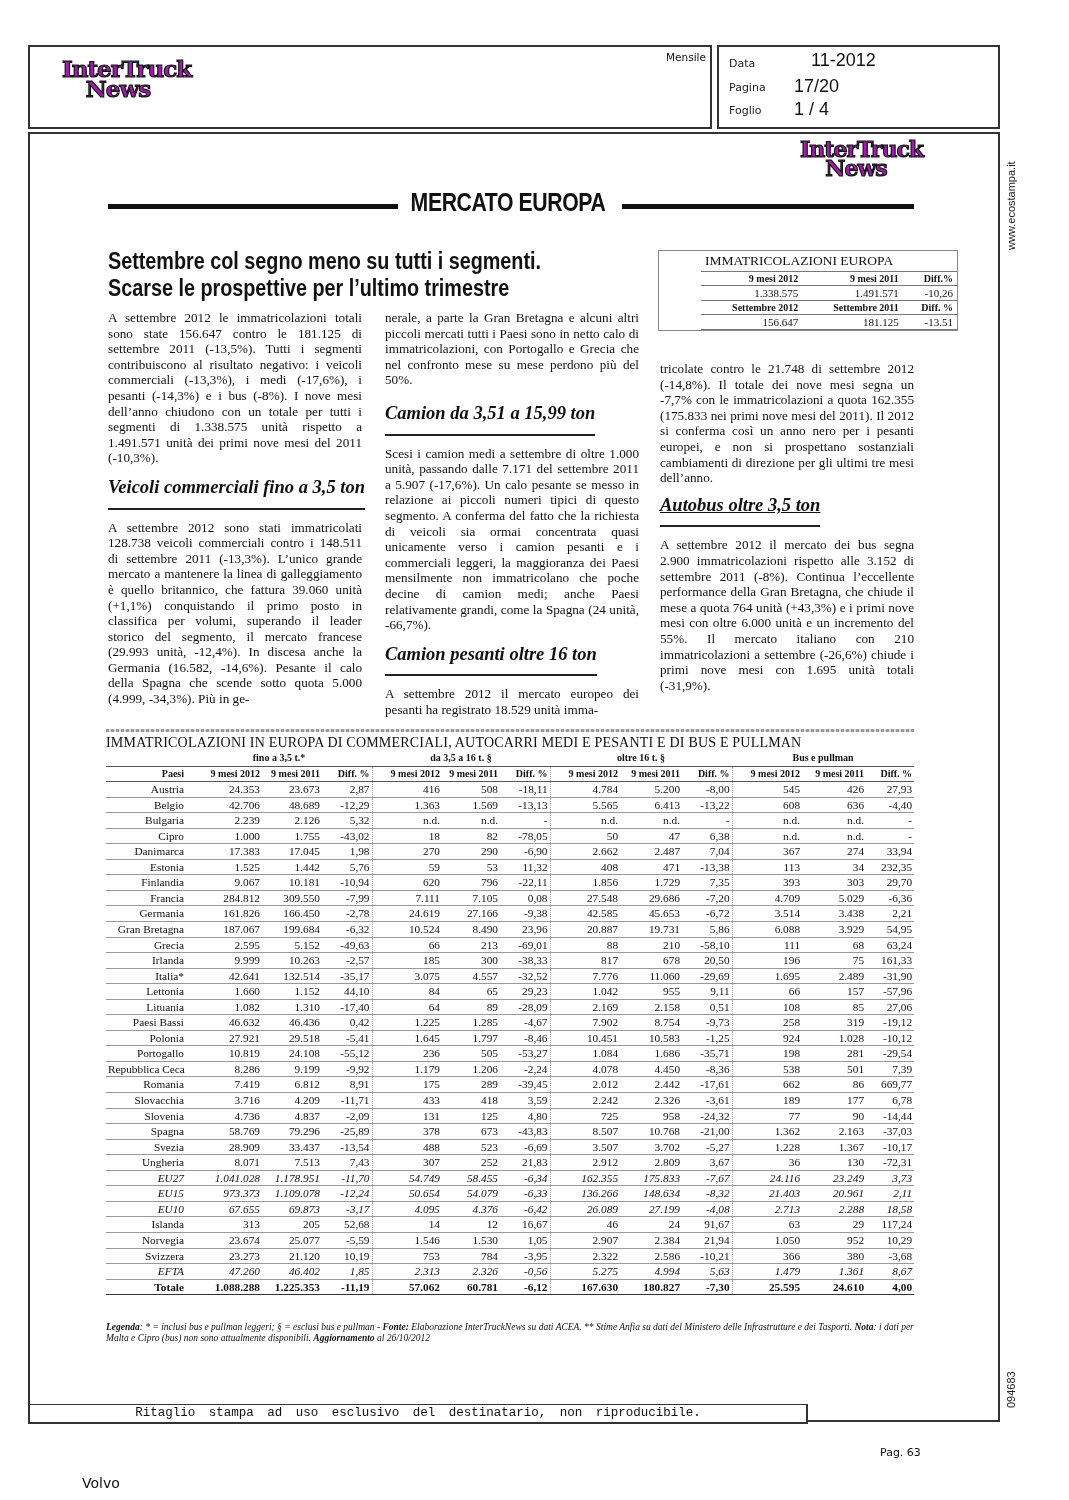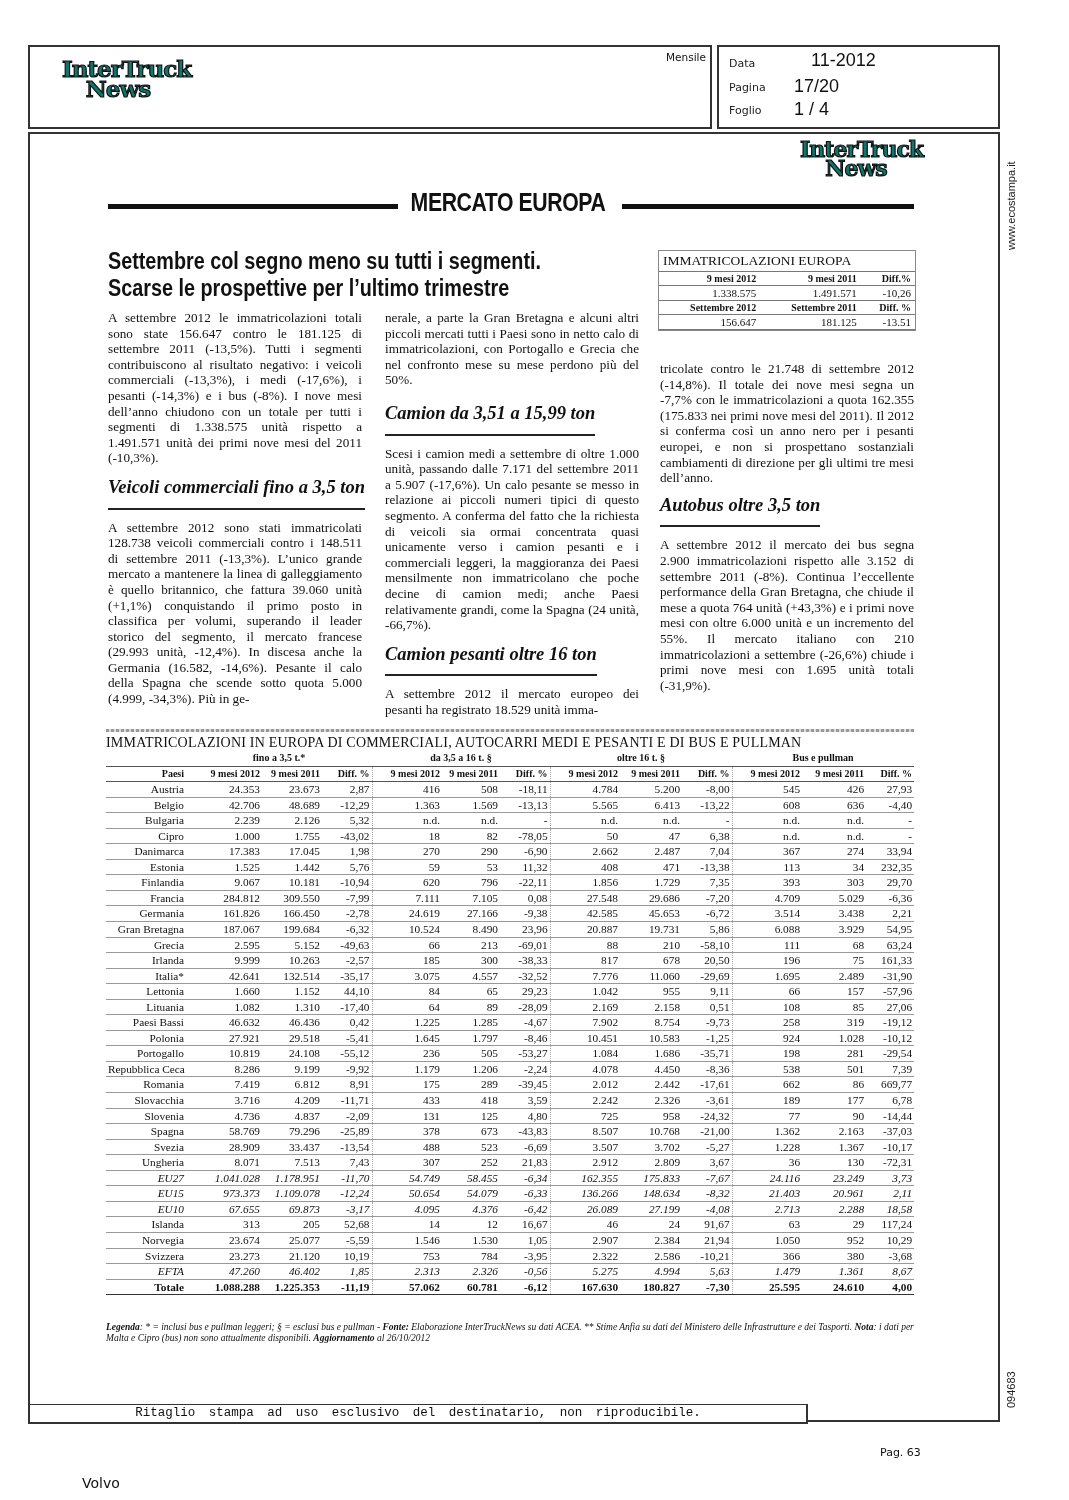--- a/index.html
+++ b/index.html
@@ -1,28 +1,28 @@
 <!DOCTYPE html>
 <html><head>
 <meta charset="utf-8">
 <style>
   html,body{margin:0;padding:0;background:#fff;}
   body{width:1069px;height:1500px;position:relative;overflow:hidden;font-family:"Liberation Serif",serif;color:#111;}
   .abs{position:absolute;}
   .box{position:absolute;border:2px solid #333;box-sizing:border-box;background:#fff;}
-  .logo{font-family:"DejaVu Serif",serif;font-weight:bold;line-height:0.85;color:#0f766e;-webkit-text-stroke:1.2px #111;text-align:center;letter-spacing:-1px;}
+  .logo{font-family:"DejaVu Serif",serif;font-weight:bold;line-height:0.85;color:#a21caf;-webkit-text-stroke:1.2px #111;text-align:center;letter-spacing:-1px;}
   .hdr-lbl{font-family:"DejaVu Sans",sans-serif;font-size:11px;color:#222;}
   .hdr-val{font-family:"Liberation Sans",sans-serif;font-size:18px;color:#111;}
   .section-title{font-family:"Liberation Sans",sans-serif;font-weight:bold;font-size:25px;letter-spacing:-0.5px;transform:scaleX(0.85);transform-origin:center;white-space:nowrap;}
   .rule{position:absolute;height:5px;background:#111;}
   .headline{font-family:"Liberation Sans",sans-serif;font-weight:bold;font-size:23px;line-height:27px;transform:scaleX(0.86);transform-origin:left;white-space:nowrap;}
   .col{position:absolute;font-size:13.2px;line-height:15.6px;text-align:justify;hyphens:manual;}
   .col p{margin:0;}
   .subhead{font-style:italic;font-weight:bold;font-size:18.5px;border-bottom:2px solid #222;padding-bottom:12px;margin:16px 0 10px 0;display:inline-block;white-space:nowrap;}
-  .mini{position:absolute;border:1px solid #888;font-size:11px;}
+  .mini{position:absolute;border:1px solid #888;font-size:11px;padding-left:42px;}
   .mini table{border-collapse:collapse;width:100%;}
   .mini td{padding:1px 4px;text-align:right;}
   .mini .h{font-weight:bold;font-size:10px;}
   .mini tr.sep td{border-bottom:1px solid #777;}
   .big{position:absolute;left:106px;top:735px;width:808px;font-size:11.3px;}
   .big table{border-collapse:collapse;width:100%;table-layout:fixed;}
   .big td{padding:0 2px;height:14.55px;line-height:14.55px;text-align:right;border-bottom:1px solid #999;white-space:nowrap;overflow:hidden;}
   .big td.c{text-align:right;}
   .big tr.gh td{font-weight:bold;font-size:10px;text-align:center;border-bottom:1px solid #555;}
   .big tr.ch td{font-weight:bold;font-size:10px;border-bottom:1px solid #555;}
@@ -110,21 +110,21 @@
 <div class="col" style="left:385px;top:310px;width:254px;">
   <p>nerale, a parte la Gran Bretagna e alcuni altri piccoli mercati tutti i Paesi sono in netto calo di immatricolazioni, con Portogallo e Grecia che nel confronto mese su mese perdono più del 50%.</p>
   <div class="subhead" style="margin-top:18px;">Camion da 3,51 a 15,99 ton</div>
   <p>Scesi i camion medi a settembre di oltre 1.000 unità, passando dalle 7.171 del settembre 2011 a 5.907 (-17,6%). Un calo pesante se messo in relazione ai piccoli numeri tipici di questo segmento. A conferma del fatto che la richiesta di veicoli sia ormai concentrata quasi unicamente verso i camion pesanti e i commerciali leggeri, la maggioranza dei Paesi mensilmente non immatricolano che poche decine di camion medi; anche Paesi relativamente grandi, come la Spagna (24 unità, -66,7%).</p>
   <div class="subhead" style="margin-top:14px;">Camion pesanti oltre 16 ton</div>
   <p>A settembre 2012 il mercato europeo dei pesanti ha registrato 18.529 unità imma-</p>
 </div>
 
 <div class="col" style="left:660px;top:361px;width:254px;">
   <p>tricolate contro le 21.748 di settembre 2012 (-14,8%). Il totale dei nove mesi segna un -7,7% con le immatricolazioni a quota 162.355 (175.833 nei primi nove mesi del 2011). Il 2012 si conferma così un anno nero per i pesanti europei, e non si prospettano sostanziali cambiamenti di direzione per gli ultimi tre mesi dell’anno.</p>
-  <div class="subhead" style="margin-top:12px;">Autobus oltre 3,5 ton</div>
+  <div class="subhead" style="margin-top:12px;text-decoration:underline;">Autobus oltre 3,5 ton</div>
   <p>A settembre 2012 il mercato dei bus segna 2.900 immatricolazioni rispetto alle 3.152 di settembre 2011 (-8%). Continua l’eccellente performance della Gran Bretagna, che chiude il mese a quota 764 unità (+43,3%) e i primi nove mesi con oltre 6.000 unità e un incremento del 55%. Il mercato italiano con 210 immatricolazioni a settembre (-26,6%) chiude i primi nove mesi con 1.695 unità totali (-31,9%).</p>
 </div>
 
 <div class="abs" style="left:106px;top:729px;width:808px;height:3px;background:repeating-linear-gradient(90deg,#999 0 3px,#ddd 3px 5px);"></div>
 
 <div class="big">
   <div class="big-title">IMMATRICOLAZIONI IN EUROPA DI COMMERCIALI, AUTOCARRI MEDI E PESANTI E DI BUS E PULLMAN</div>
   <table id="mt">
     <colgroup>
       <col style="width:80px">

